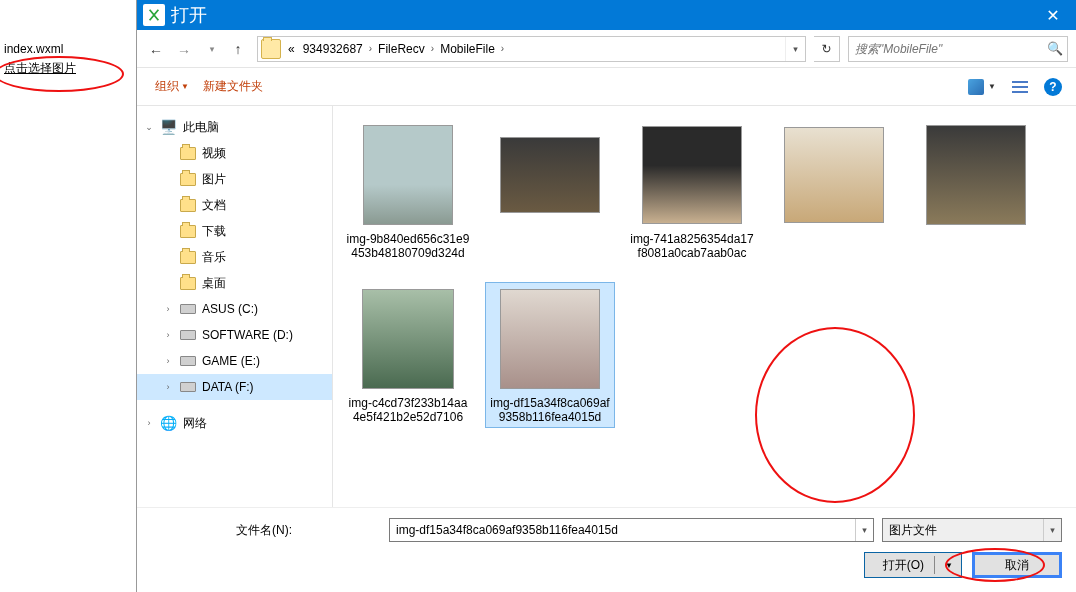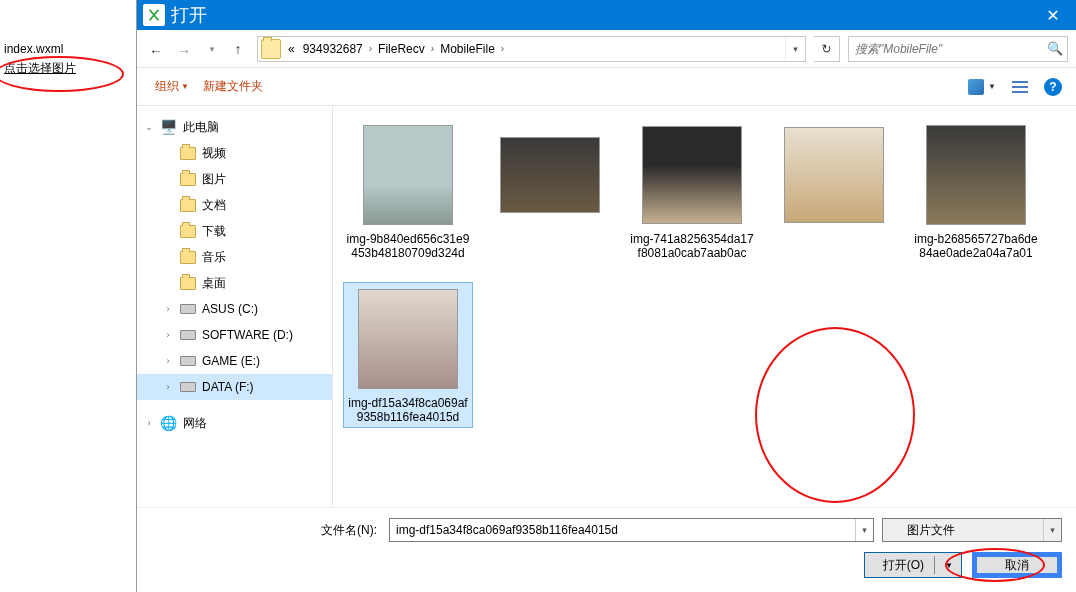--- a/index.html
+++ b/index.html
@@ -70,29 +70,29 @@
 .dog2{width:80px;height:100px;background:linear-gradient(#dcdcd8,#b0a890);} 
 .dog3{width:100px;height:76px;background:linear-gradient(#3a3a3a,#6a5a42);} 
 .dog4{width:100px;height:98px;background:linear-gradient(#2a2a2a 40%,#c8b090);} 
 .dog5{width:100px;height:96px;background:linear-gradient(#e8e0d0,#c8a878);} 
 .dog6{width:100px;height:100px;background:linear-gradient(#3a3a3a,#8a7a5a);} 
 .dog7{width:92px;height:100px;background:linear-gradient(#a8bfa8,#4a6a50);} 
 .dog8{width:100px;height:100px;background:linear-gradient(#e0d8d0,#a8908a);} 
 
 .footer { position: absolute; left: 0; right: 0; bottom: 0; padding: 10px 14px 14px 14px; background: #fff; border-top: 1px solid #eee; }
 .row1 { display: flex; align-items: center; gap: 8px; margin-bottom: 10px; }
-.row1 .lbl { width: 230px; text-align: right; padding-right: 4px; }
+.row1 .lbl { width: 230px; text-align: center; padding-right: 4px; }
 .row1 .field { flex: 1; height: 24px; border: 1px solid #7a7a7a; display: flex; }
 .row1 .field input { flex:1; border: none; padding: 0 6px; outline: none; font-size: 12px; }
 .row1 .field .dd { width: 18px; border-left: 1px solid #ccc; display:flex;align-items:center;justify-content:center;font-size:9px;color:#555;}
 .row1 .filter { width: 180px; height: 24px; border: 1px solid #7a7a7a; display: flex; align-items: center; background:#efefef;}
-.row1 .filter span { flex:1; padding: 0 24px; }
+.row1 .filter span { flex:1; padding: 0 6px; }
 .row1 .filter .dd{ width:18px; text-align:center; font-size:9px; color:#555; border-left:1px solid #ccc; height:100%; display:flex; align-items:center; justify-content:center;}
 .row2 { display: flex; justify-content: flex-end; gap: 10px; }
-.btn { height: 26px; border: 5px solid #3b82f6; background: #e1e1e1; padding: 0 18px; display: flex; align-items: center; justify-content: center; min-width: 90px;}
+.btn { height: 26px; border: 3px solid #3b82f6; background: #e1e1e1; padding: 0 18px; display: flex; align-items: center; justify-content: center; min-width: 90px;}
 .btn.primary { border: 1px solid #0a64a4; }
 .btn .dd{ margin-left:4px; font-size:8px;}
 
 .anno { position: absolute; border: 2px solid #e11; border-radius: 50%; pointer-events: none; }
 .anno1 { left: -6px; top: 56px; width: 130px; height: 36px; }
 .anno2 { left: 755px; top: 327px; width: 160px; height: 176px; }
 .anno3 { left: 945px; top: 548px; width: 100px; height: 34px; }
 </style>
 </head>
 <body>
@@ -281,21 +281,26 @@
           </div>
           <div class="file-item">
             <div class="thumb">
               <div class="thumb-inner dog5"></div>
             </div>
           </div>
           <div class="file-item">
             <div class="thumb">
               <div class="thumb-inner dog6"></div>
             </div>
-            <div class="fname">img-b268565727ba6de84ae0ade2a0​4a7a01</div>
+          </div>
+          <div class="file-item">
+            <div class="thumb">
+              <div class="thumb-inner dog7"></div>
+            </div>
+            <div class="fname">img-c4cd73f23​3b14aa4e5f421b2e5​2d7106</div>
           </div>
           <div class="file-item selected">
             <div class="thumb">
               <div class="thumb-inner dog8"></div>
             </div>
             <div class="fname">img-df15a34f8ca069af9358b116fea4015d</div>
           </div>
         </div>
     </div>
   </div>

